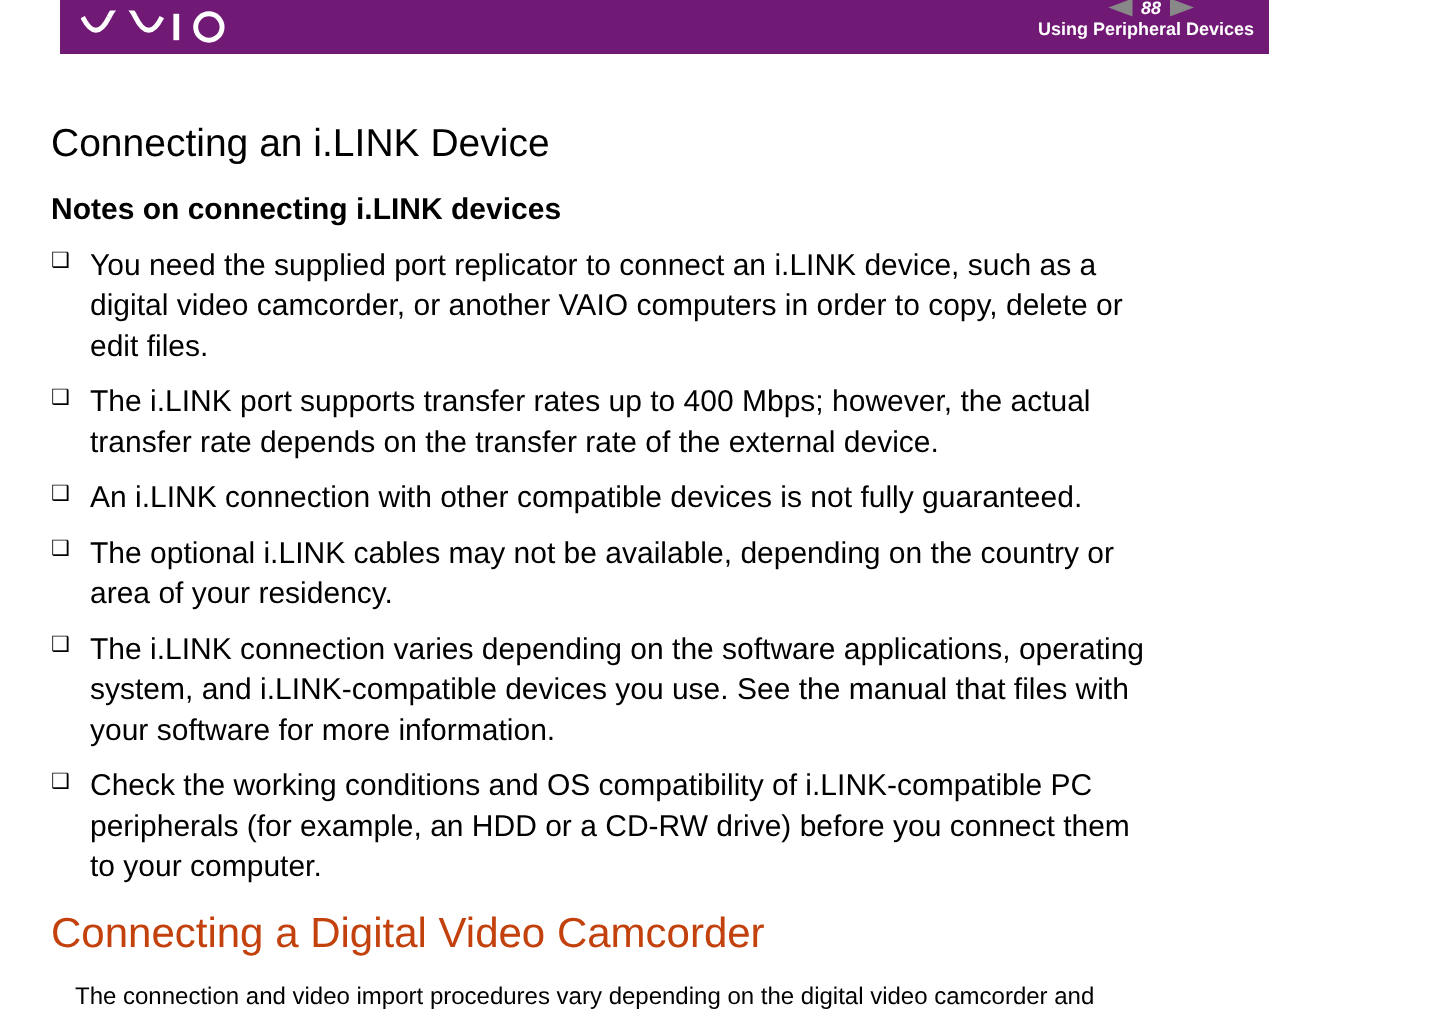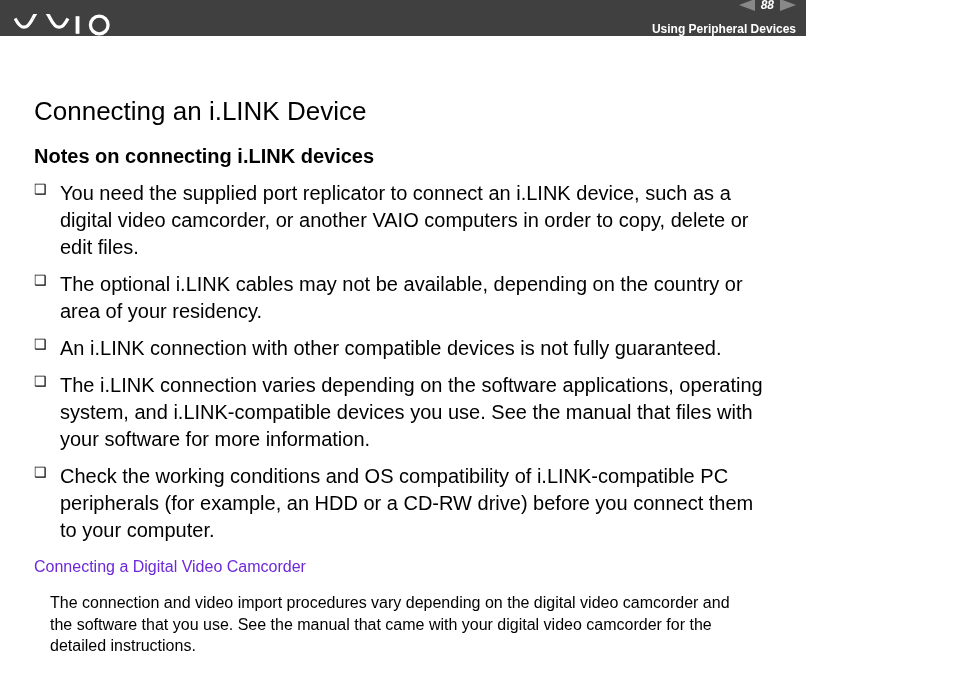--- a/index.html
+++ b/index.html
@@ -1,28 +1,28 @@
 <!DOCTYPE html>
 <html><head>
 <meta charset="utf-8">
 <style>
   html,body { margin:0; padding:0; background:#fff; font-family:Arial, Helvetica, sans-serif; color:#000; }
   .page { width:806px; height:674px; position:relative; box-sizing:border-box; }
-  .black-band { background:#404040; height:36px; width:100%; display:flex; align-items:flex-end; justify-content:space-between; padding:0 10px 0 14px; box-sizing:border-box; }
+  .black-band { background:#701a75; height:36px; width:100%; display:flex; align-items:center; justify-content:space-between; padding:0 10px 0 14px; box-sizing:border-box;margin-left:40px; }
   .nav-row { display:flex; align-items:center; gap:6px; font-size:12px; font-weight:bold; font-style:italic; position:relative; top:-2px; }
   .arrow-left { width:0; height:0; border-top:6px solid transparent; border-bottom:6px solid transparent; border-right:16px solid #888; }
   .page-num-box { font-size:12px; font-weight:bold; font-style:italic; color:#fff; }
   .arrow-right { width:0; height:0; border-top:6px solid transparent; border-bottom:6px solid transparent; border-left:16px solid #888; }
   .section-label { font-size:12px; font-weight:bold; color:#fff; margin-top:2px; }
   .nav-wrap { display:flex; flex-direction:column; align-items:flex-end; }
 
   .content { padding:44px 34px 0 34px; }
-  h1 { font-size:26px; font-weight:400; margin:16px 0 18px 0; }
+  h1 { font-size:26px; font-weight:400; margin:0 0 18px 0; }
   h2.black { font-size:20px; font-weight:700; margin:0 0 12px 0; }
-  h2.purple { font-size:16px; font-weight:400; margin:14px 0 8px 0; color:#6d28d9; }
+  h2.purple { font-size:28px; font-weight:400; margin:14px 0 8px 0; color:#c2410c; }
   ul.notes { list-style:none; padding:0; margin:0; }
   ul.notes li { position:relative; padding-left:26px; font-size:20px; line-height:1.35; margin-bottom:10px; }
   ul.notes li::before { content:"❑"; position:absolute; left:0; top:0; font-size:14px; }
   p.body { font-size:16px; line-height:1.35; margin:16px; }
 
   .vaio-logo svg { height:22px; display:block; }
 </style>
 </head>
 <body>
 
@@ -46,22 +46,23 @@
       </svg>
     </div>
     <div class="section-label">Using Peripheral Devices</div>
   </div>
 
   <div class="content">
     <h1>Connecting an i.LINK Device</h1>
     <h2 class="black">Notes on connecting i.LINK devices</h2>
     <ul class="notes">
       <li>You need the supplied port replicator to connect an i.LINK device, such as a digital video camcorder, or another VAIO computers in order to copy, delete or edit files.</li>
+      <li>The i.LINK port supports transfer rates up to 400 Mbps; however, the actual transfer rate depends on the transfer rate of the external device.</li>
+      <li>An i.LINK connection with other compatible devices is not fully guaranteed.</li>
       <li>The optional i.LINK cables may not be available, depending on the country or area of your residency.</li>
-      <li>An i.LINK connection with other compatible devices is not fully guaranteed.</li>
       <li>The i.LINK connection varies depending on the software applications, operating system, and i.LINK-compatible devices you use. See the manual that files with your software for more information.</li>
       <li>Check the working conditions and OS compatibility of i.LINK-compatible PC peripherals (for example, an HDD or a CD-RW drive) before you connect them to your computer.</li>
     </ul>
     <h2 class="purple">Connecting a Digital Video Camcorder</h2>
     <p class="body">The connection and video import procedures vary depending on the digital video camcorder and the software that you use. See the manual that came with your digital video camcorder for the detailed instructions.</p>
   </div>
 
 </div>
 
 </body></html>

